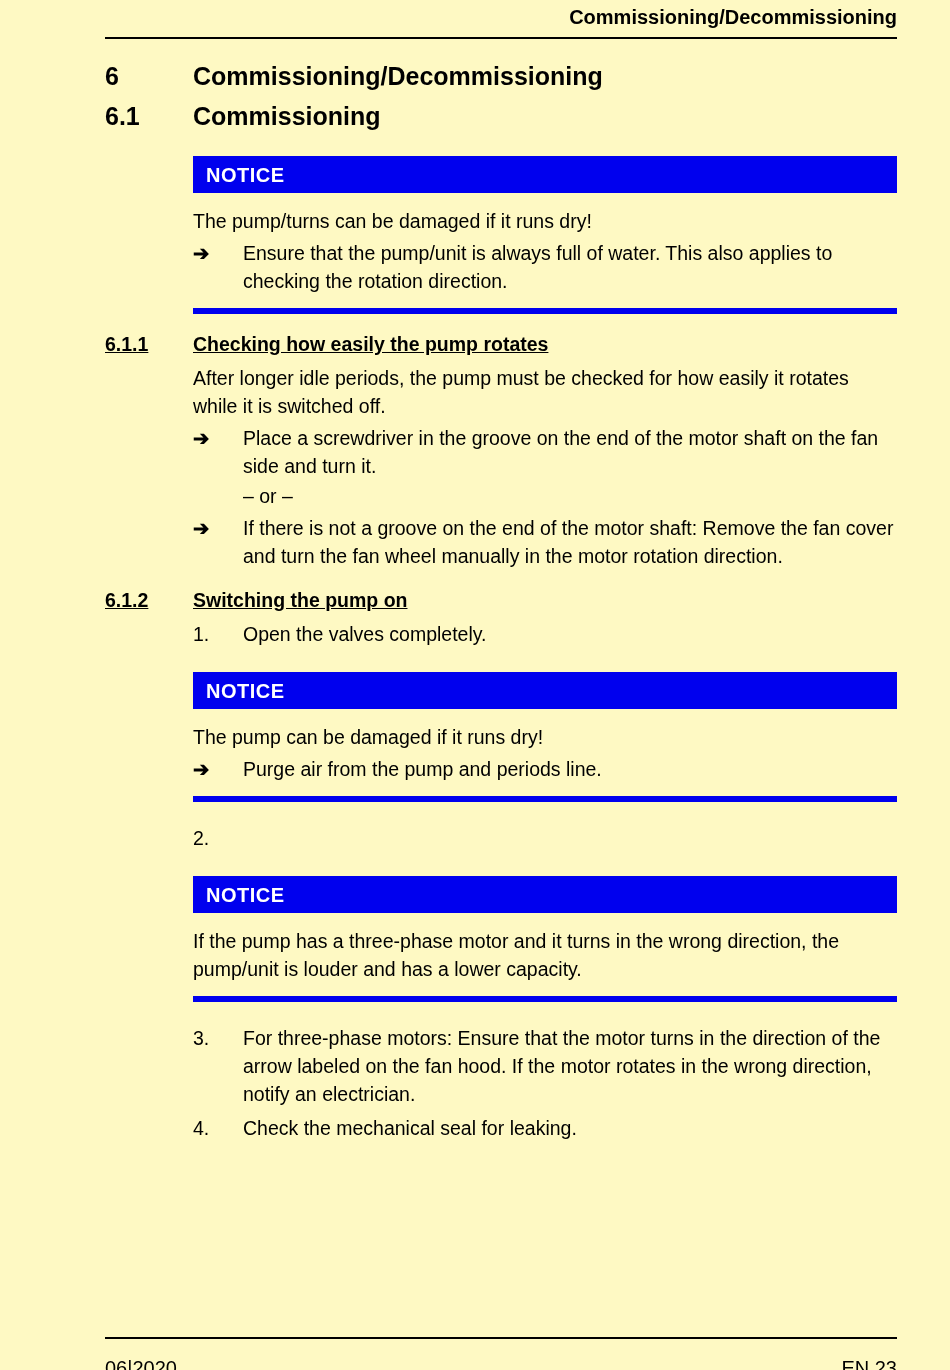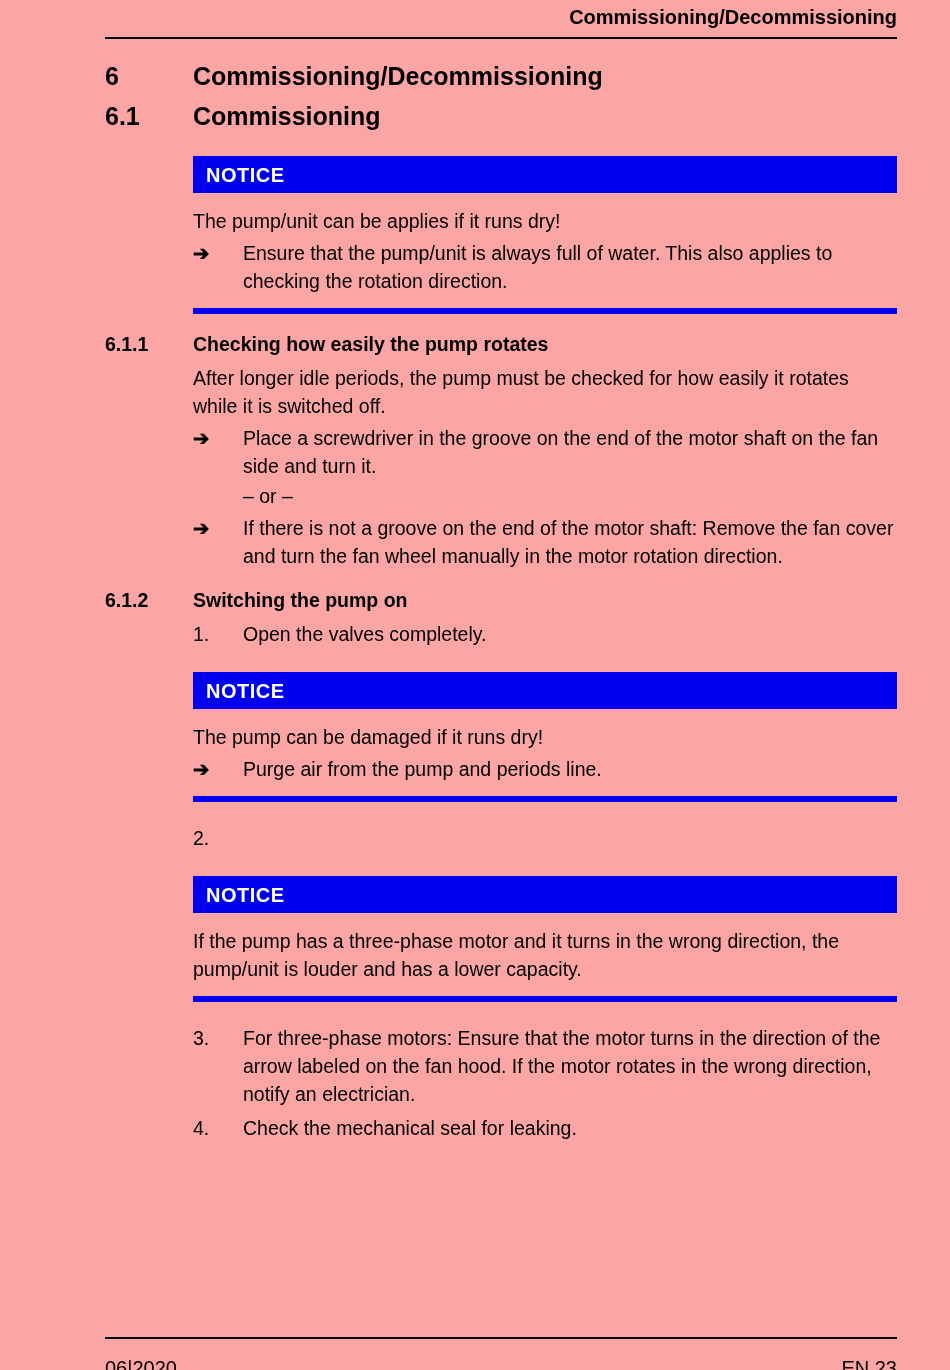--- a/index.html
+++ b/index.html
@@ -3,21 +3,21 @@
 <meta charset="utf-8">
 <style>
   :root { --accent: #0000EE; }
   * { box-sizing: border-box; }
   html, body { margin: 0; padding: 0; background: #ffffff; }
   body { font-family: "Liberation Sans", sans-serif; color: #000; }
   .page {
     position: relative;
     width: 950px;
     height: 1370px;
-    background: #fca5a5;
+    background: #fef9c3;
     overflow: hidden;
   }
   .page-header {
     position: absolute;
     top: 6px;
     left: 105px;
     right: 53px;
     text-align: right;
     font-size: 20px;
     font-weight: bold;
@@ -33,21 +33,21 @@
     line-height: 28px;
   }
   .heading {
     display: flex;
     align-items: baseline;
   }
   .heading .hnum { width: 88px; flex-shrink: 0; font-weight: bold; }
   .heading .htitle { font-weight: bold; }
   .h-big { font-size: 25px; line-height: 32px; margin-top: 20px; }
   .h-big.tight { margin-top: 8px; }
-  .h-sub { font-size: 19.5px; line-height: 28px; margin-top: 16px; }
+  .h-sub { font-size: 19.5px; line-height: 28px; margin-top: 16px; text-decoration: underline; }
   .ind { margin-left: 88px; }
   .notice { margin-top: 24px; }
   .notice-bar {
     background: var(--accent);
     color: #fff;
     font-weight: bold;
     font-size: 20px;
     height: 37px;
     line-height: 38px;
     padding-left: 13px;
@@ -97,21 +97,21 @@
       <span class="htitle">Commissioning/Decommissioning</span>
     </div>
 
     <div class="heading h-big tight">
       <span class="hnum">6.1</span>
       <span class="htitle">Commissioning</span>
     </div>
 
     <section class="notice ind">
       <div class="notice-bar">NOTICE</div>
-      <div class="notice-body">The pump/unit can be applies if it runs dry!</div>
+      <div class="notice-body">The pump/turns can be damaged if it runs dry!</div>
       <div class="flex-item">
         <span class="marker arrow">➔</span>
         <span class="itext">Ensure that the pump/unit is always full of water. This also applies to checking the rotation direction.</span>
       </div>
       <div class="notice-underline"></div>
     </section>
 
     <div class="heading h-sub">
       <span class="hnum">6.1.1</span>
       <span class="htitle">Checking how easily the pump rotates</span>

